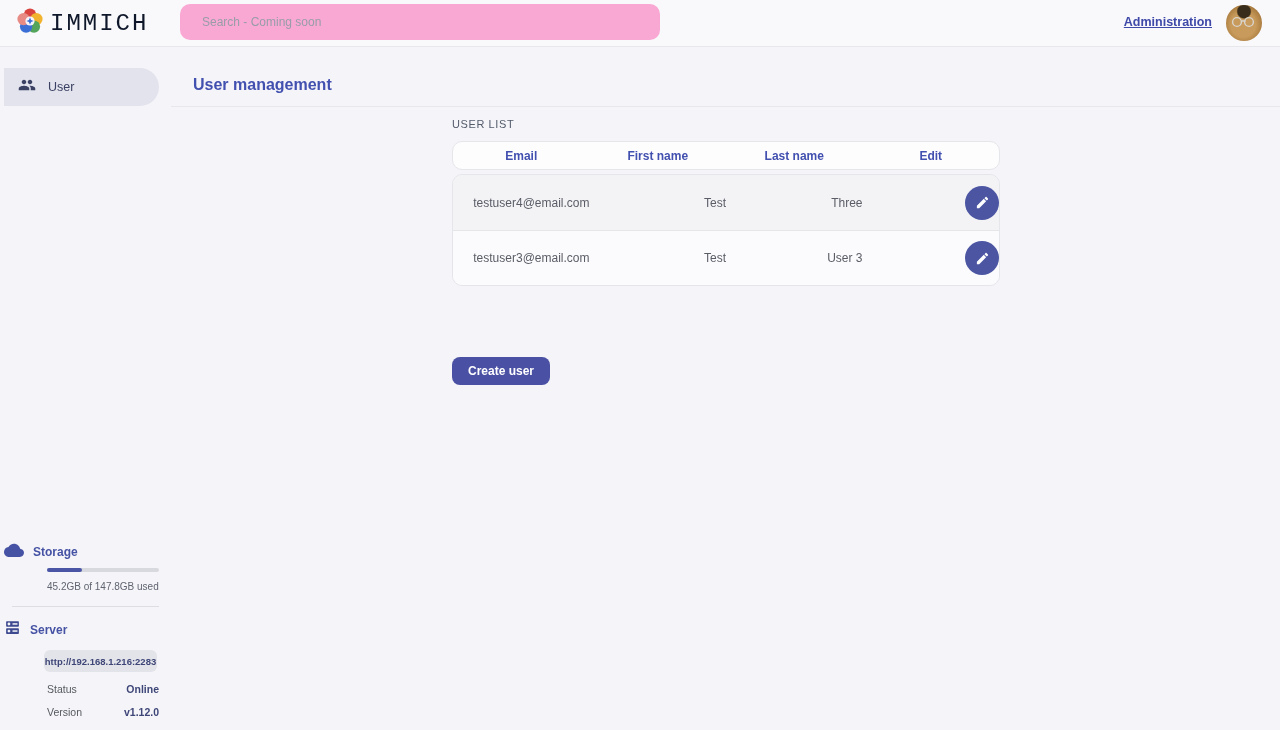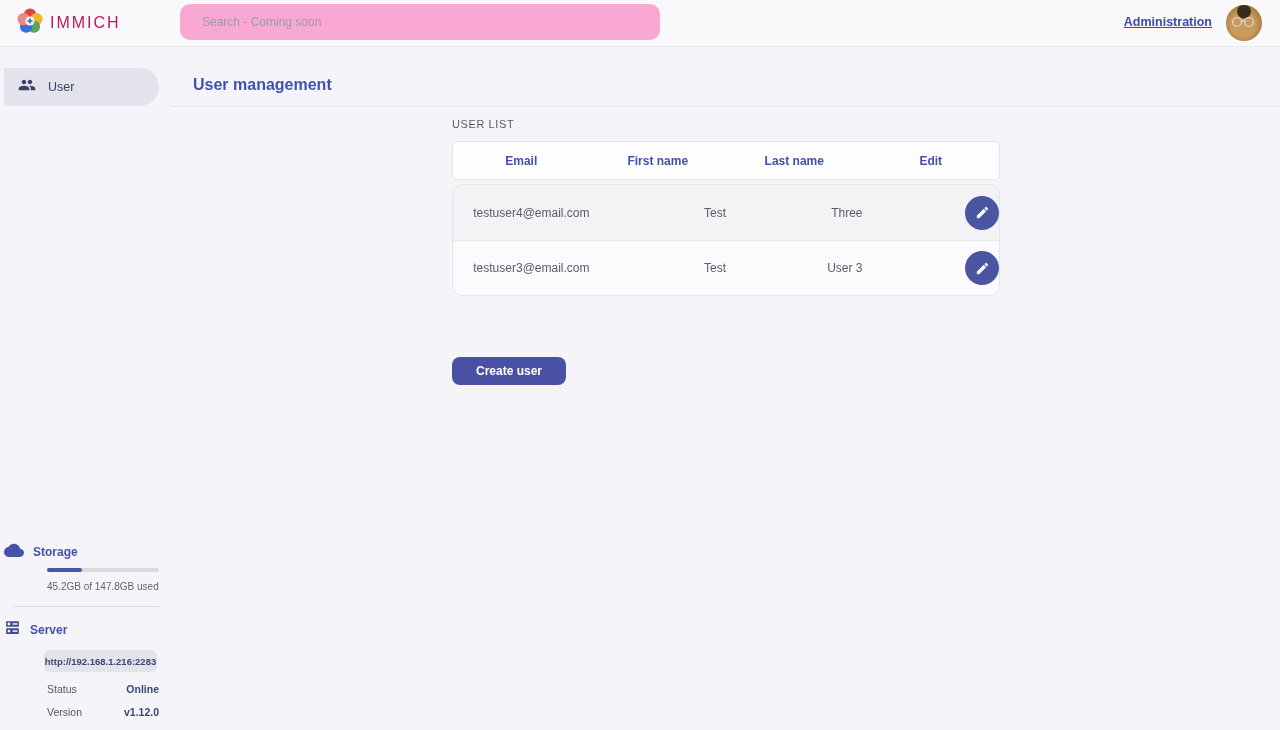--- a/index.html
+++ b/index.html
@@ -12,22 +12,22 @@
   }
   .app { position:relative; width:1280px; height:730px; }
 
   
   .topbar {
     position:absolute; top:0; left:0; right:0; height:47px;
     background:#f9f9fb; border-bottom:1px solid #e7e8ec;
   }
   .brand { position:absolute; left:16px; top:7px; display:flex; align-items:center; gap:6px; cursor:pointer; }
   .brand-word {
-    font-family:Liberation Sans, sans-serif;
-    font-size:16px; letter-spacing:2px; color:#be185d; font-weight:500;
+    font-family:Liberation Mono, monospace;
+    font-size:24px; letter-spacing:2px; color:#0f172a; font-weight:500;
   }
   .searchbox {
     position:absolute; left:180px; top:4px; width:480px; height:36px;
     background:#f9a8d4; border:none; border-radius:10px;
     padding:0 22px; font-size:12px; color:#50545e;
     font-family:"Liberation Sans", sans-serif; outline:none;
   }
   .searchbox::placeholder { color:#989da8; }
   .admin-link {
     position:absolute; right:68px; top:15px;
@@ -79,38 +79,38 @@
     font-size:16px; font-weight:700; color:#4250af;
   }
   .title-divider { position:absolute; top:59px; left:0; right:0; border-top:1px solid #e7e8ec; }
 
   .section-label {
     position:absolute; top:71px; left:281px;
     font-size:11px; letter-spacing:0.6px; color:#545b6b;
   }
   .table { position:absolute; top:94px; left:281px; width:548px; }
   .thead {
-    height:39px; background:#fdfdfe; border:1px solid #e5e6ea; border-radius:4px;
+    height:29px; background:#fdfdfe; border:1px solid #e5e6ea; border-radius:10px;
     display:flex; align-items:center;
   }
   .th { width:25%; text-align:center; font-size:12px; font-weight:700; color:#4250af; }
   .tbody {
     margin-top:4px; border:1px solid #e5e6ea; border-radius:10px; overflow:hidden;
   }
   .tr { height:55px; display:flex; align-items:center; }
   .tr + .tr { border-top:1px solid #e5e6ea; }
   .tr:nth-child(odd) { background:#f3f3f6; }
   .tr:nth-child(even) { background:#fbfbfd; }
   .td { width:25%; text-align:right; font-size:12px; color:#5a5d66; }
   .edit-btn {
     width:34px; height:34px; border-radius:50%; border:none; background:#4b55a2;
     display:inline-flex; align-items:center; justify-content:center; cursor:pointer;
   }
   .create-btn {
-    position:absolute; top:310px; left:281px; height:28px; padding:0 24px;
+    position:absolute; top:310px; left:281px; height:28px; padding:0 16px;
     background:#4a50a3; color:#ffffff; border:none; border-radius:8px;
     font-family:"Liberation Sans", sans-serif;
     font-size:12px; font-weight:700; cursor:pointer;
   }
 </style>
 </head>
 <body>
 
 <div class="app">
 

